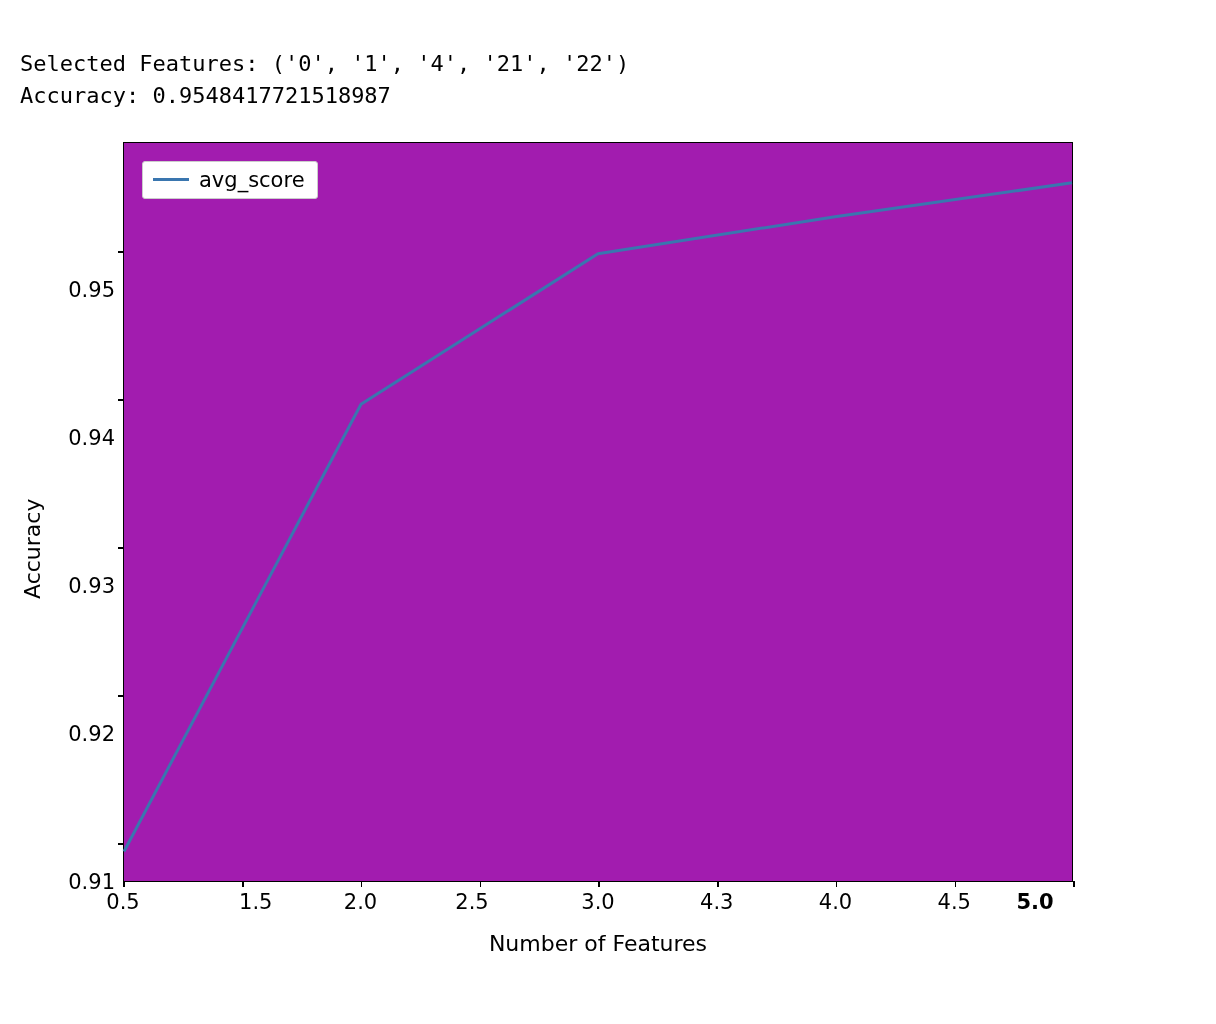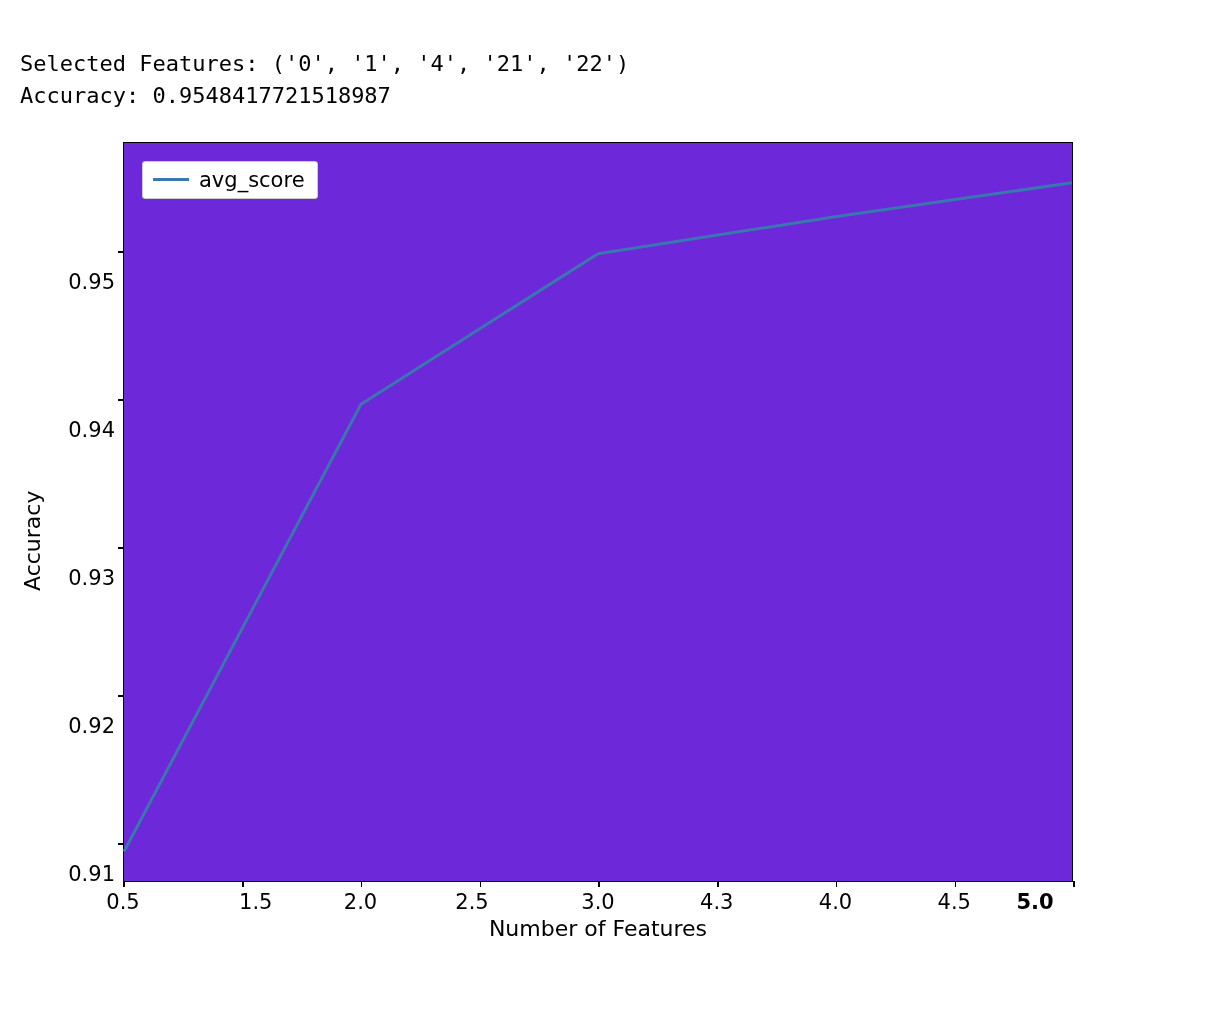--- a/index.html
+++ b/index.html
@@ -68,21 +68,21 @@
     }
     .plot-col {
       display: flex;
       flex-direction: column;
     }
     .plot-area {
       width: 950px;
       height: 740px;
       border: 1.5px solid #000;
       position: relative;
-      background: #6d28d9;
+      background: #a21caf;
     }
     .ytick-mark {
       position: absolute;
       left: -6px;
       width: 6px;
       height: 1.5px;
       background: #000;
     }
     .xtick-mark {
       position: absolute;
@@ -101,21 +101,21 @@
       top: 8px;
       font-size: 21px;
       color: #000;
       transform: translateX(-50%);
     }
     .xlabel {
       text-align: center;
       font-size: 22px;
       color: #000;
       width: 950px;
-      margin-top: 4px;
+      margin-top: 19px;
     }
     .legend {
       position: absolute;
       top: 18px;
       left: 18px;
       border: 1px solid #cccccc;
       border-radius: 3px;
       background: #ffffff;
       padding: 6px 12px 6px 10px;
       display: flex;

